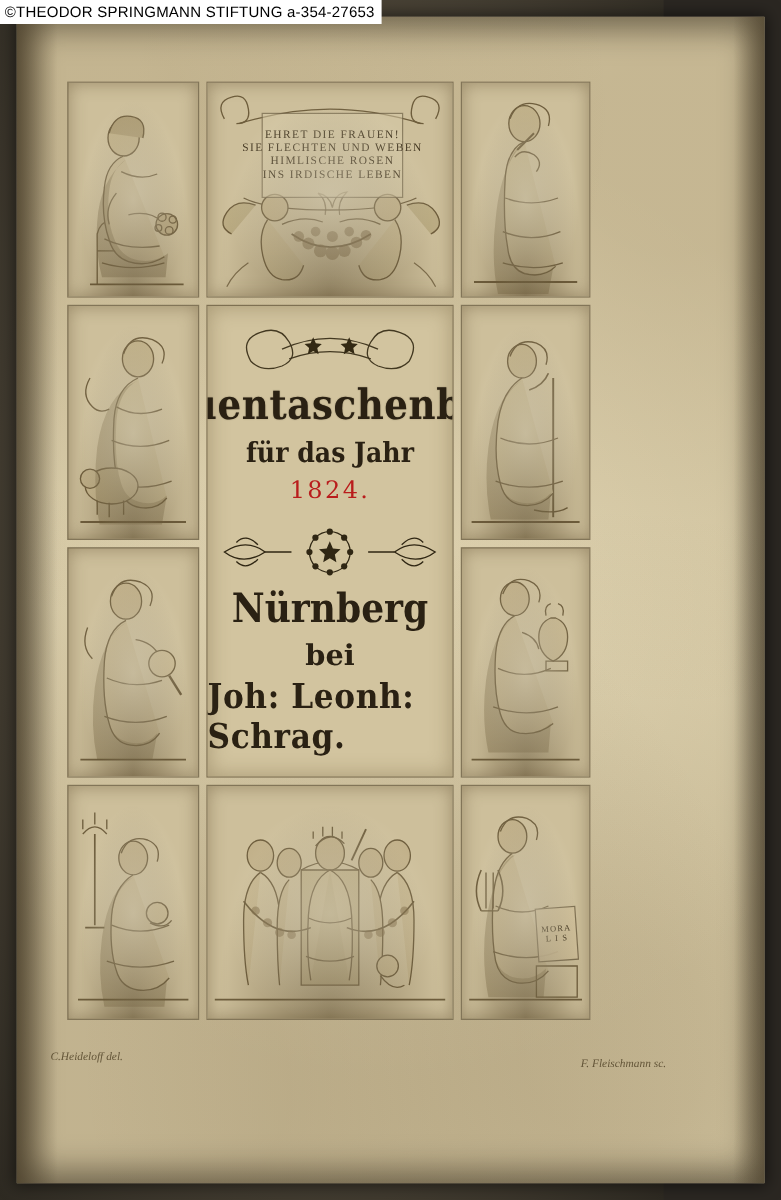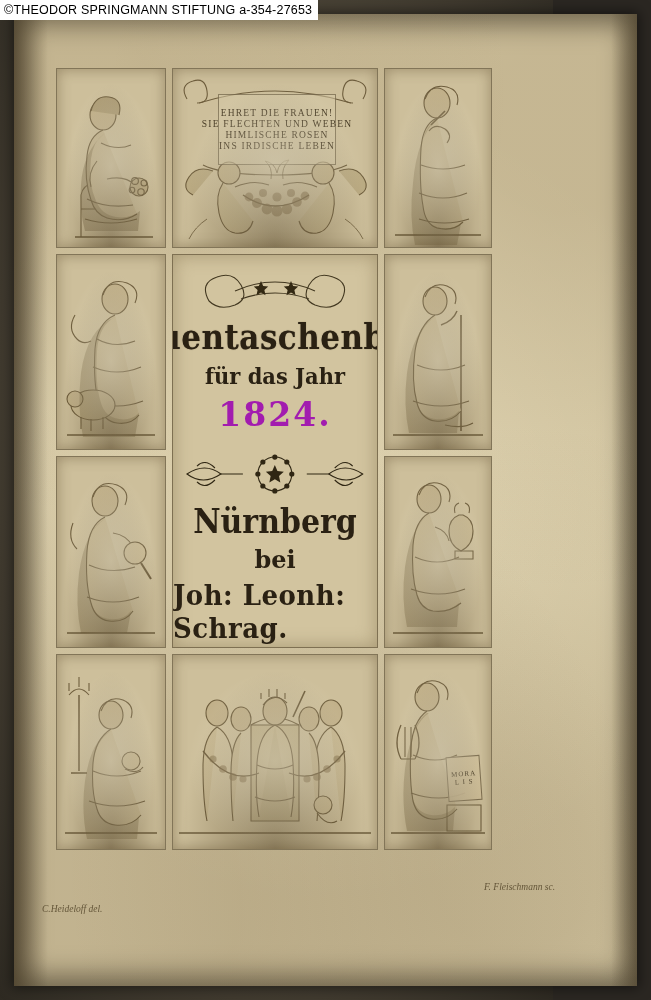--- a/index.html
+++ b/index.html
@@ -138,24 +138,24 @@
   .t-sub {
     font-family: "DejaVu Serif", serif;
     font-weight: bold;
     font-size: 21px;
     color: #2a2113;
     margin-top: 8px;
     transform: scaleY(1.1);
   }
   .t-year {
     font-family: "DejaVu Serif", serif;
-    font-weight: bold;
-    font-size: 33px;
+    font-weight: normal;
+    font-size: 20px;
     letter-spacing: 2px;
-    color: #a21caf;
+    color: #b91c1c;
     margin-top: 7px;
   }
   .t-city {
     font-family: "DejaVu Serif", serif;
     font-weight: bold;
     font-size: 30px;
     color: #2a2113;
     margin-top: 6px;
     transform: scaleY(1.12);
   }
@@ -611,17 +611,17 @@
 
         <div class="moralis">
           <span>MORA</span>
           <span>L I S</span>
         </div>
         <div class="vign"></div>
       </div>
 
     </div>
 
-    <div class="credit" id="credit-left" style="left:28px; top:862px;margin-top:28px;">C.Heideloff del.</div>
+    <div class="credit" id="credit-left" style="left:28px; top:862px;">C.Heideloff del.</div>
     <div class="credit" id="credit-right" style="left:470px; top:868px;">F. Fleischmann sc.</div>
 
   </div>
 </div>
 
 </body></html>

